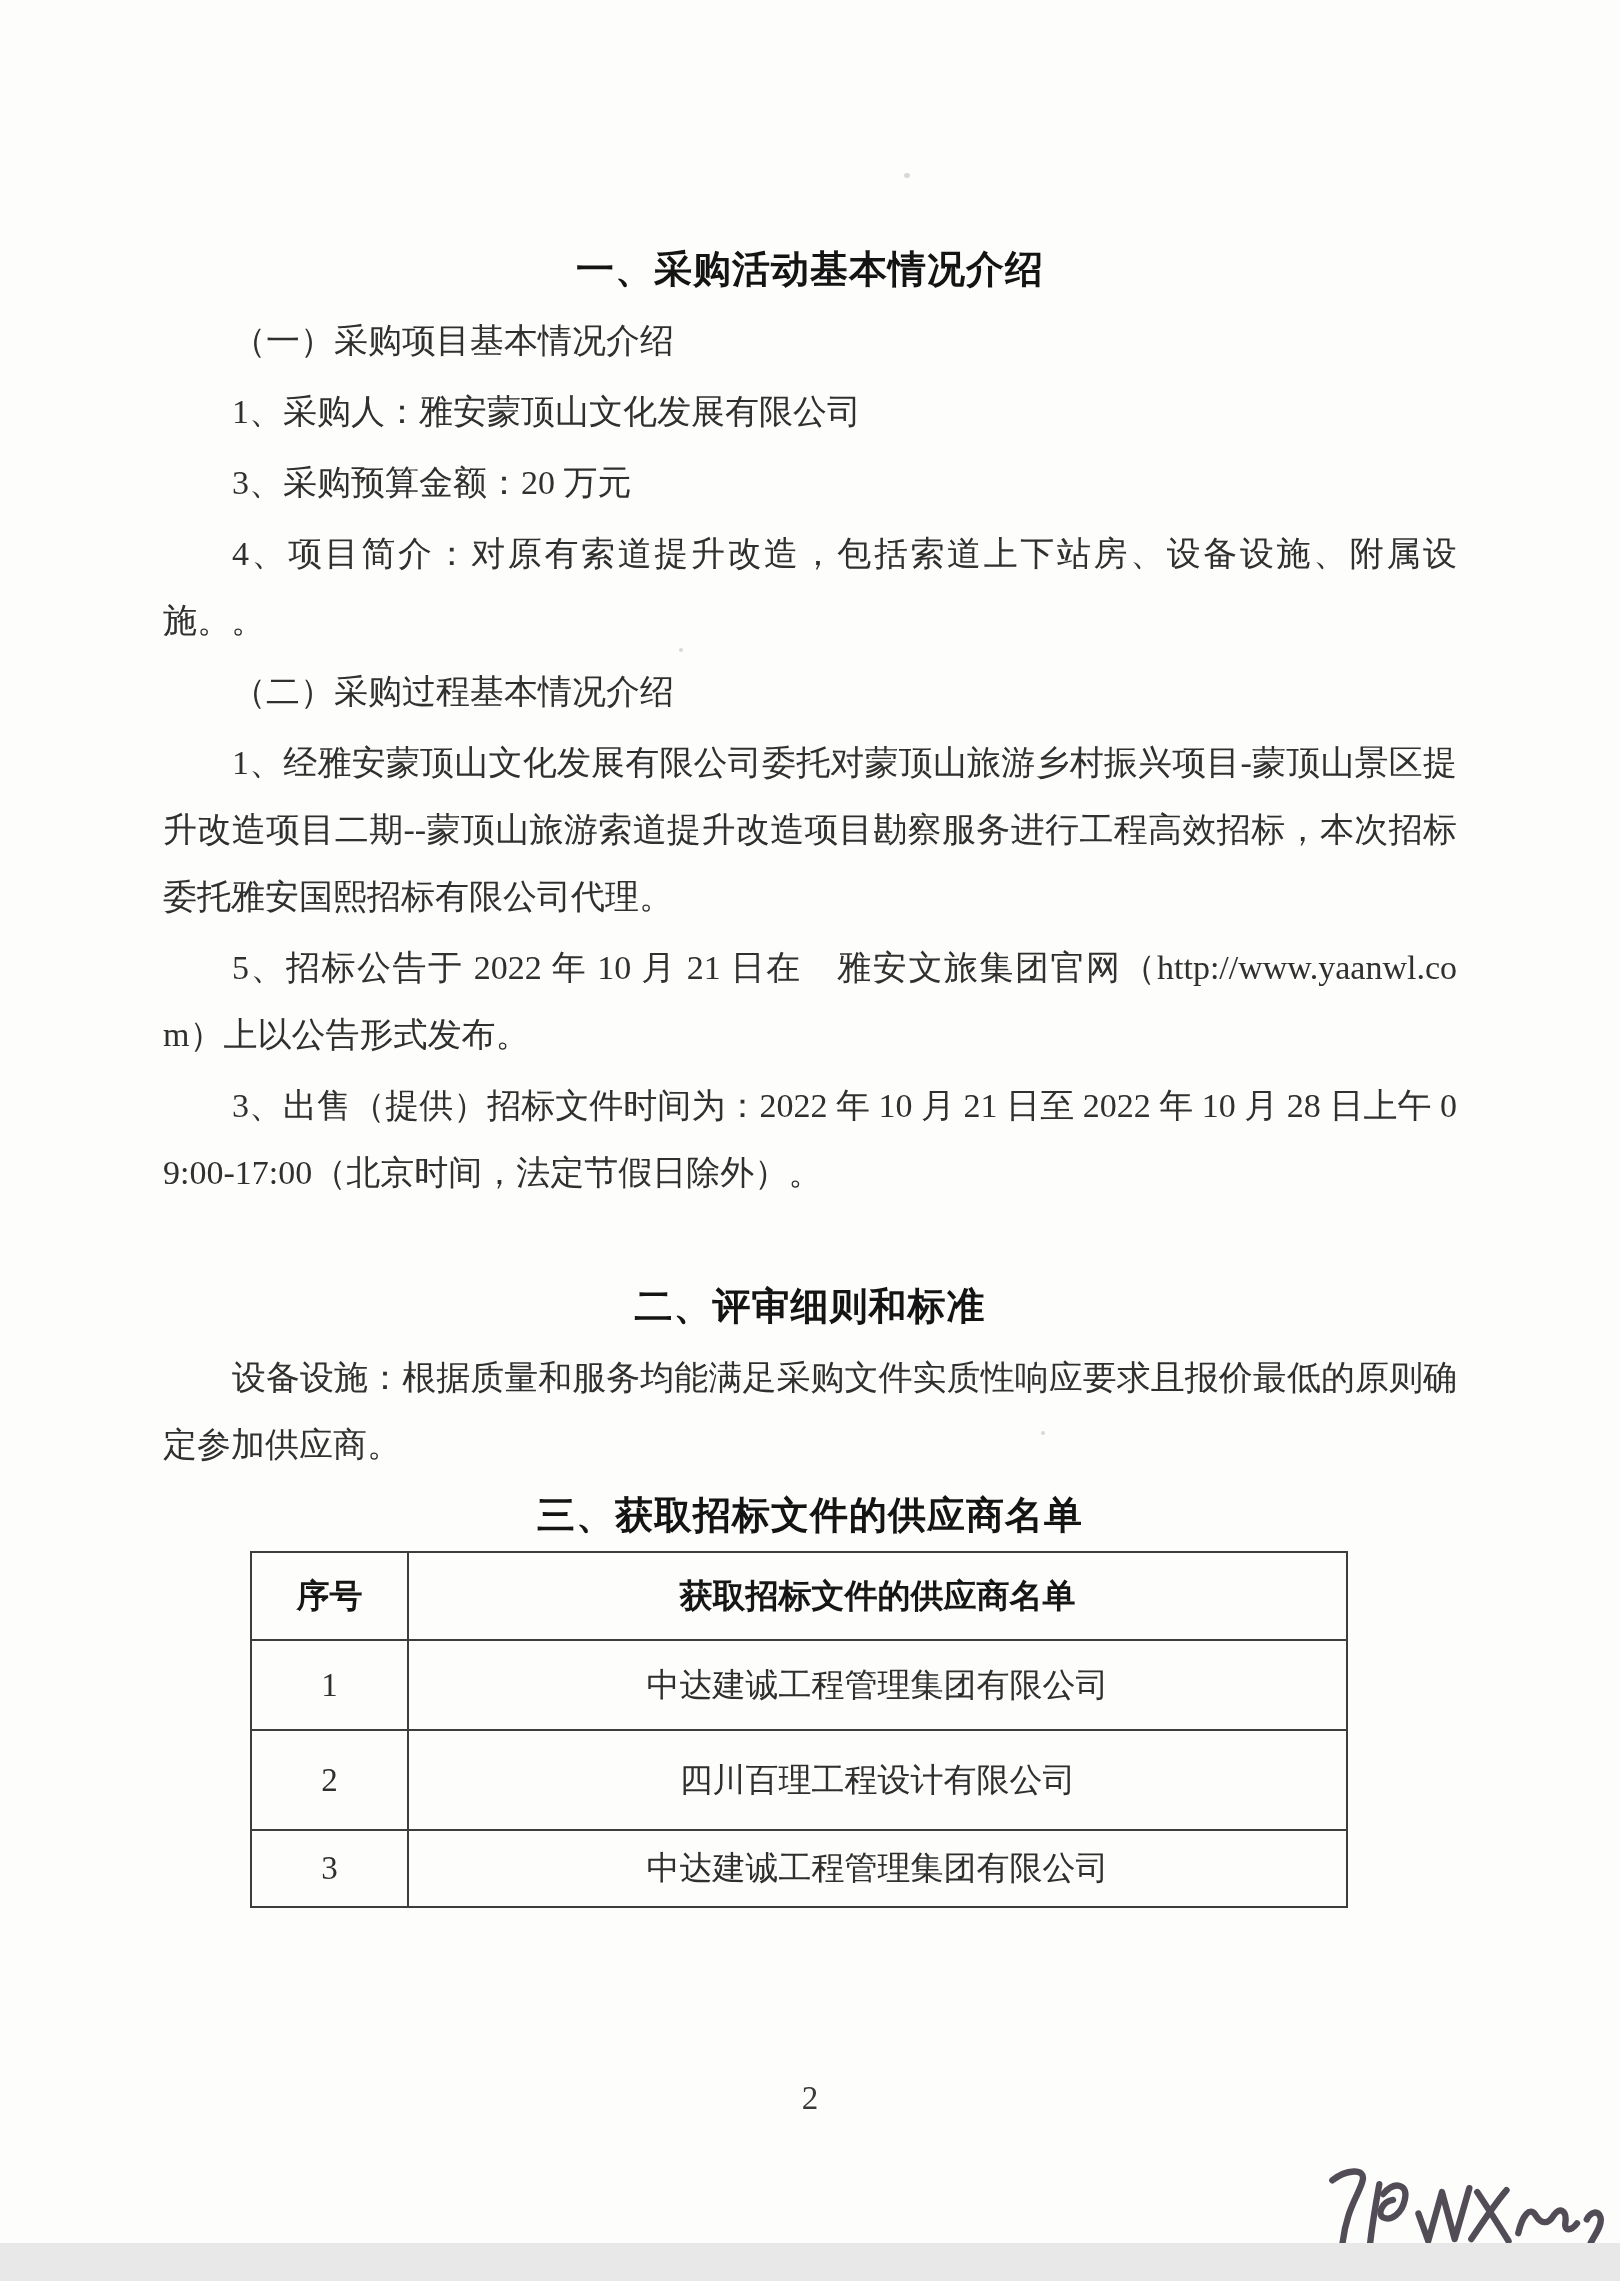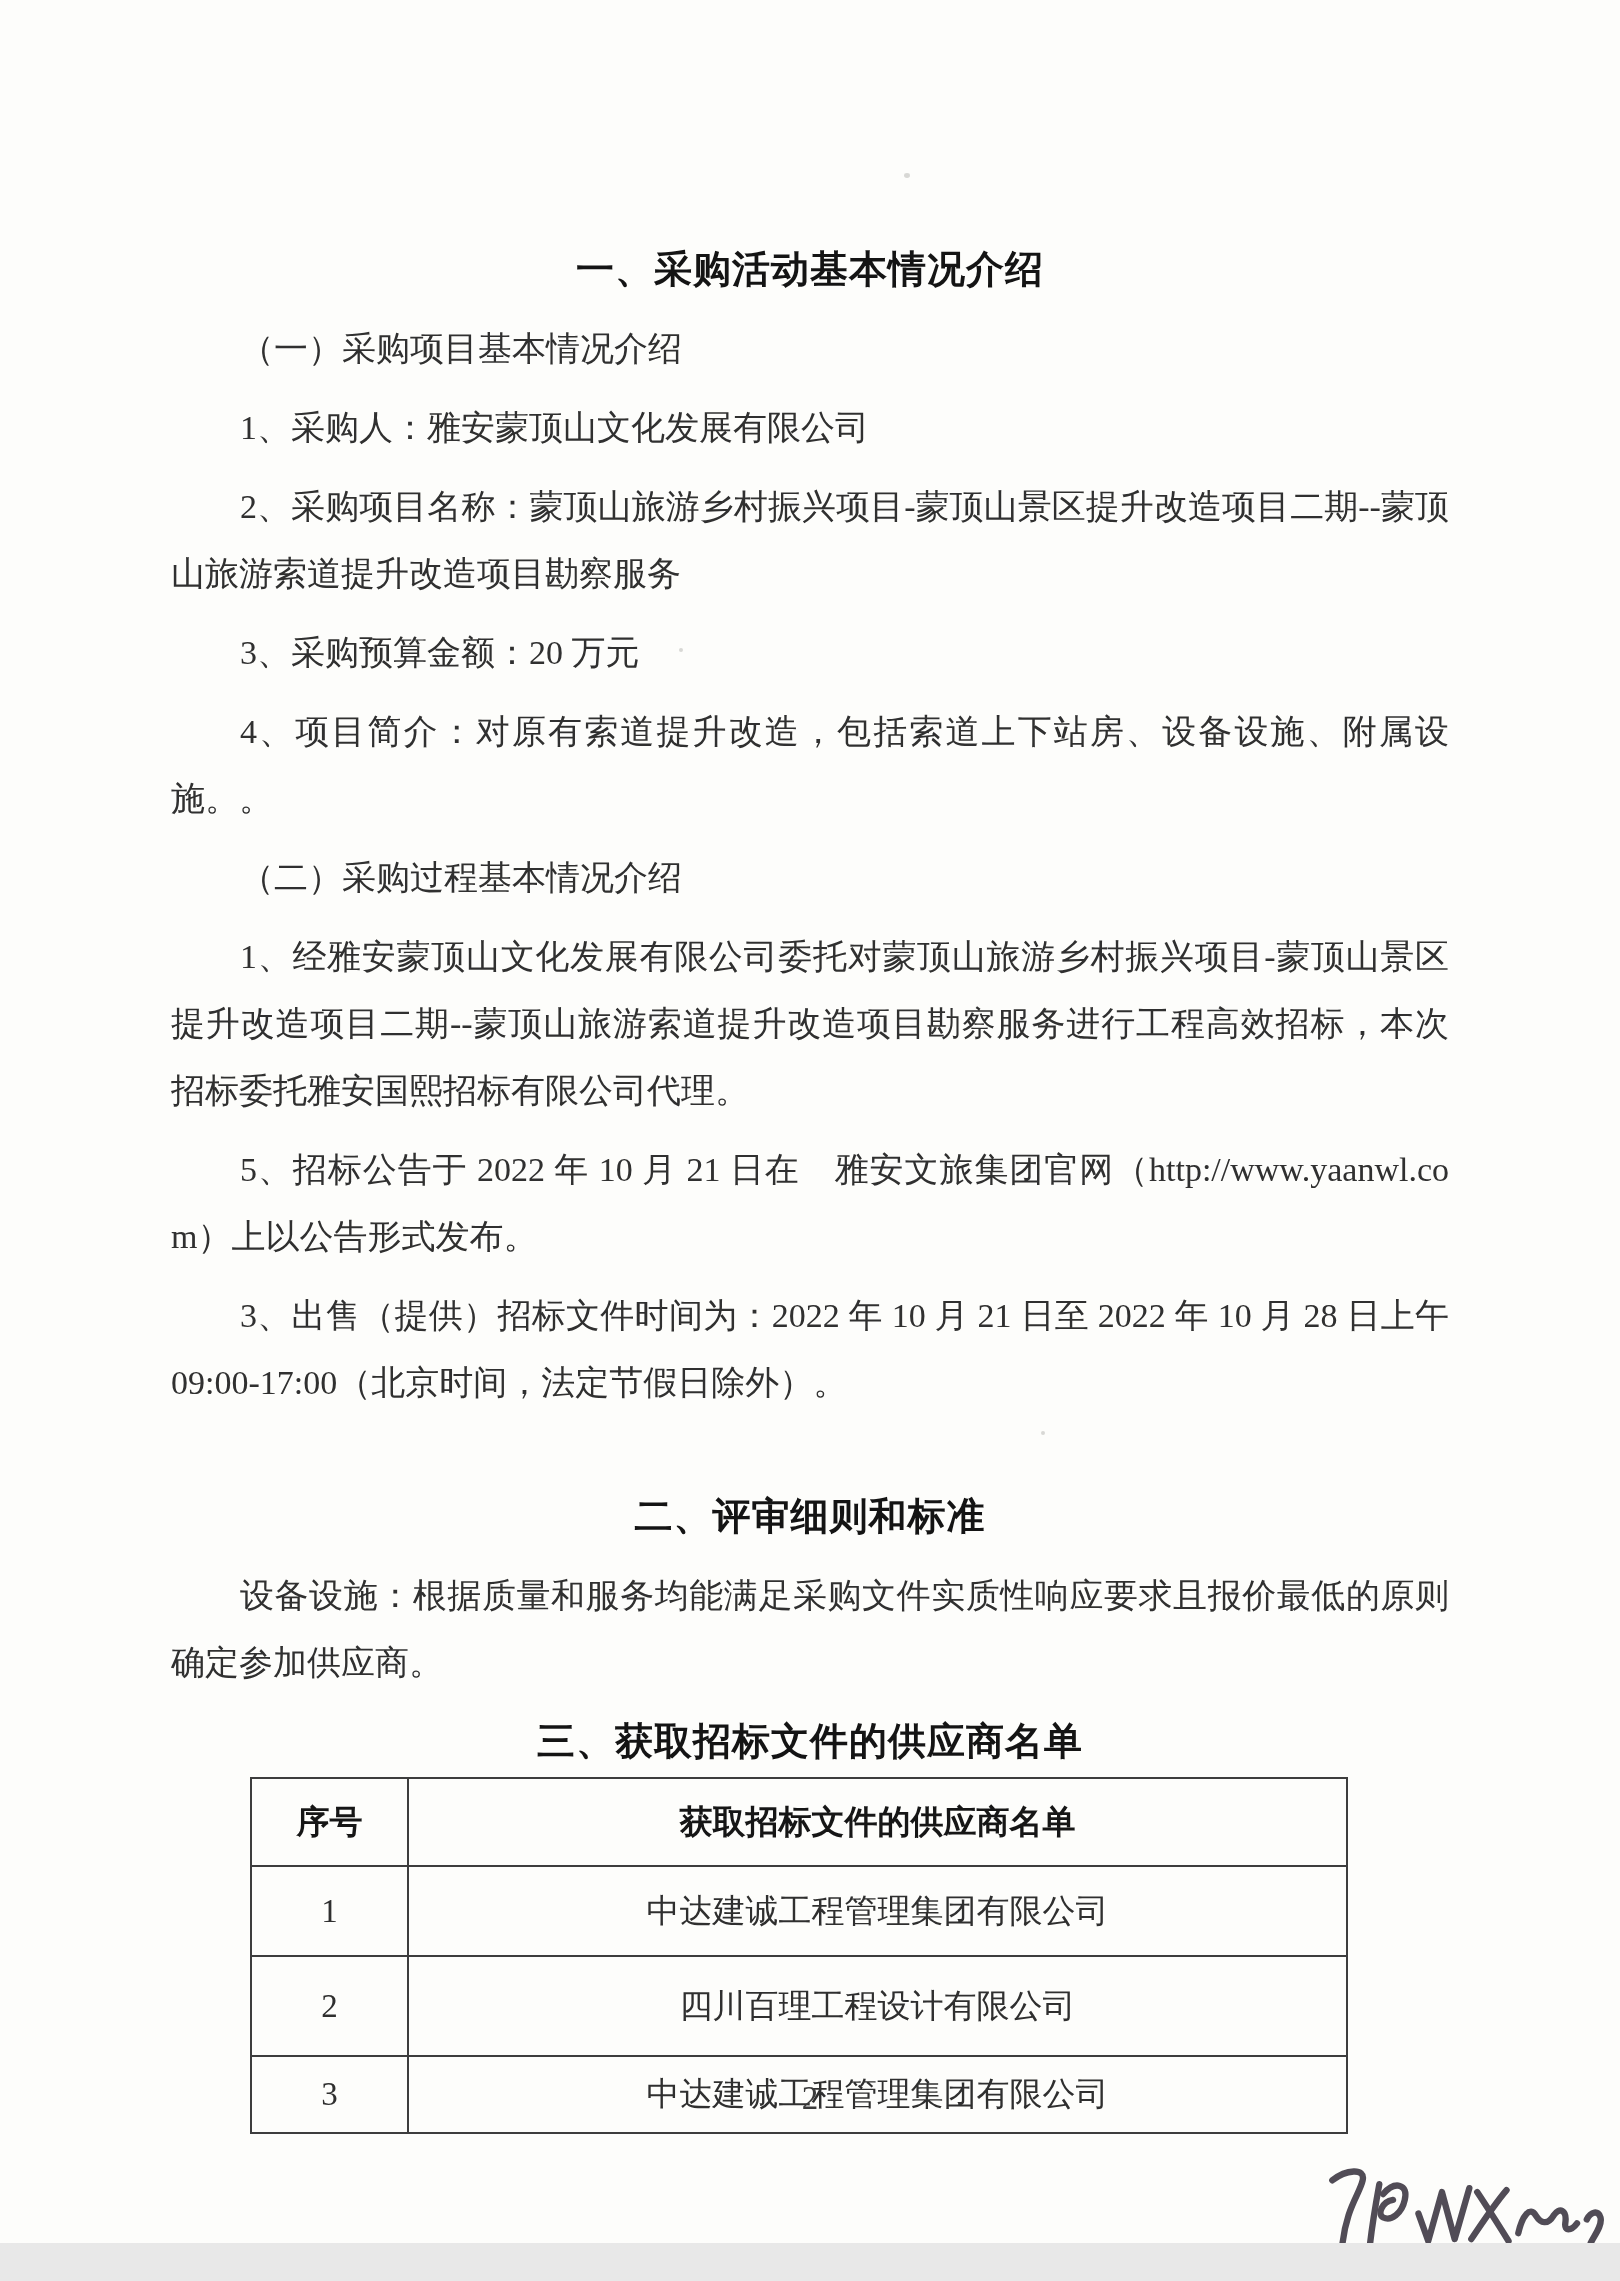--- a/index.html
+++ b/index.html
@@ -24,21 +24,21 @@
     line-height:67px;
     text-align:center;
     margin:0;
     color:#141414;
     letter-spacing:1px;
   }
   .doc-title.spaced { margin-top:67px; }
   .para {
     font-size:34px;
     line-height:67px;
-    margin:12px;
+    margin:4px;
     text-align:justify;
     word-break:break-all;
     color:#303030;
   }
   .indent { text-indent:69px; }
   .suppliers-table {
     border-collapse:collapse;
     margin-left:91px;
     margin-top:2px;
     width:1098px;
@@ -93,21 +93,20 @@
 <body>
 
 <div class="page">
 
   <div class="content">
 
     <h1 class="doc-title">一、采购活动基本情况介绍</h1>
 
     <p class="para indent">（一）采购项目基本情况介绍</p>
     <p class="para indent">1、采购人：雅安蒙顶山文化发展有限公司</p>
-    <p class="para indent">2、采购项目名称：蒙顶山旅游乡村振兴项目-蒙顶山景区提升改造项目二期--蒙顶山旅游索道提升改造项目勘察服务</p>
     <p class="para indent">3、采购预算金额：20 万元</p>
     <p class="para indent">4、项目简介：对原有索道提升改造，包括索道上下站房、设备设施、附属设施。。</p>
 
     <p class="para indent">（二）采购过程基本情况介绍</p>
     <p class="para indent">1、经雅安蒙顶山文化发展有限公司委托对蒙顶山旅游乡村振兴项目-蒙顶山景区提升改造项目二期--蒙顶山旅游索道提升改造项目勘察服务进行工程高效招标，本次招标委托雅安国熙招标有限公司代理。</p>
     <p class="para indent">5、招标公告于 2022 年 10 月 21 日在　雅安文旅集团官网（http://www.yaanwl.com）上以公告形式发布。</p>
     <p class="para indent">3、出售（提供）招标文件时间为：2022 年 10 月 21 日至 2022 年 10 月 28 日上午 09:00-17:00（北京时间，法定节假日除外）。</p>
 
     <h1 class="doc-title spaced">二、评审细则和标准</h1>
     <p class="para indent">设备设施：根据质量和服务均能满足采购文件实质性响应要求且报价最低的原则确定参加供应商。</p>

